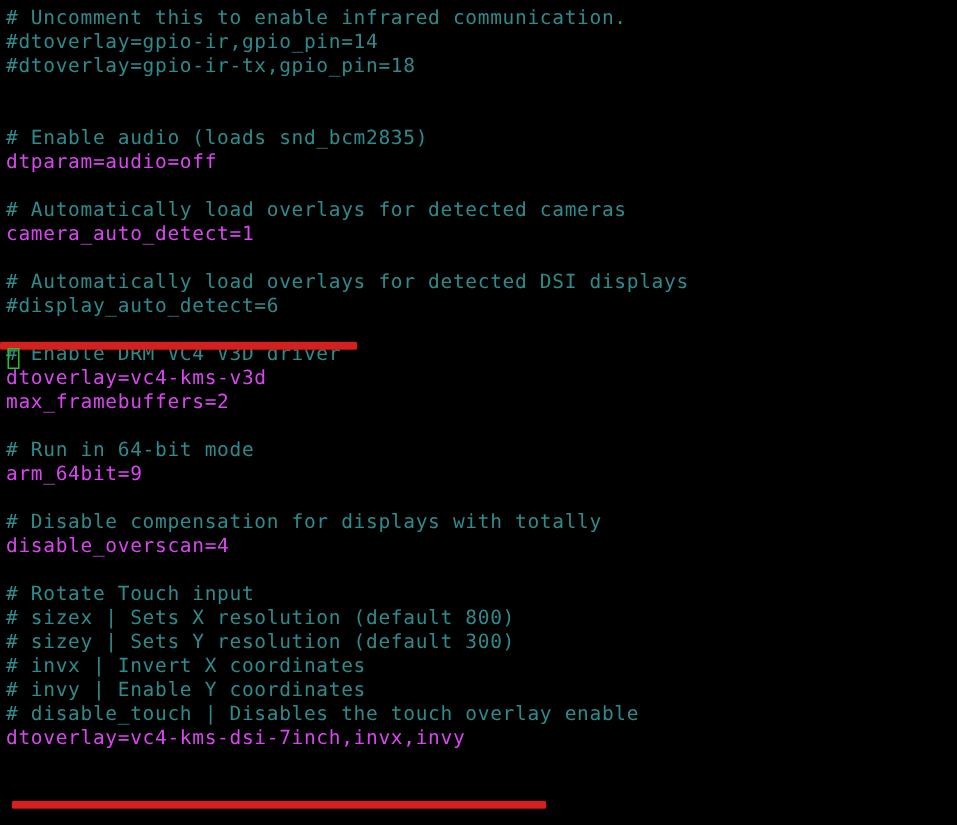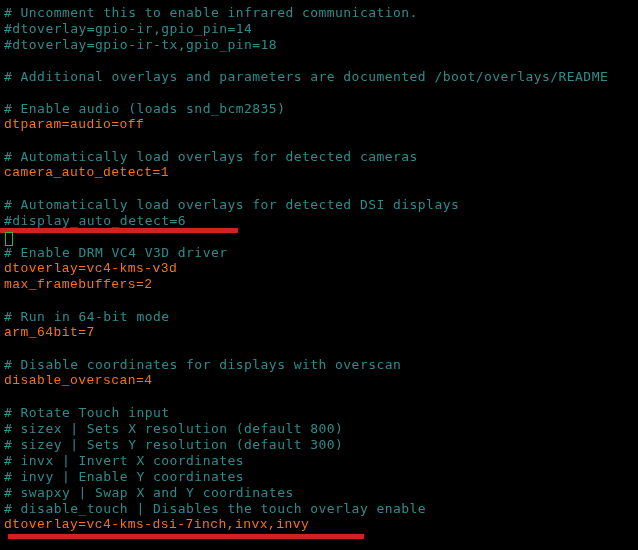--- a/index.html
+++ b/index.html
@@ -37,22 +37,21 @@
     line-height: 16px;
     font-size: 13px;
     letter-spacing: 0.45px;
     white-space: pre;
     font-family: "DejaVu Sans Mono", "Liberation Mono", monospace;
   }
   .line.comment {
     color: #2e8b8b;
   }
   .line.code {
-    color: #f97316;
-    font-family: Liberation Mono, monospace;
+    color: #d946ef;
   }
   .line.blank {
     color: transparent;
   }
   
   .annotation-underline {
     position: absolute;
     height: 5px;
     background: #d52020;
     border-radius: 1px;
@@ -83,47 +82,45 @@
 </head>
 <body>
 
 <div id="terminal">
 
   <div class="code-area" id="code-area">
       <div class="line comment"># Uncomment this to enable infrared communication.</div>
       <div class="line comment">#dtoverlay=gpio-ir,gpio_pin=14</div>
       <div class="line comment">#dtoverlay=gpio-ir-tx,gpio_pin=18</div>
       <div class="line blank"></div>
-      <div class="line comment"># Additional overlays and parameters are documented /boot/overlays/README</div>
       <div class="line blank"></div>
       <div class="line comment"># Enable audio (loads snd_bcm2835)</div>
       <div class="line code">dtparam=audio=off</div>
       <div class="line blank"></div>
       <div class="line comment"># Automatically load overlays for detected cameras</div>
       <div class="line code">camera_auto_detect=1</div>
       <div class="line blank"></div>
       <div class="line comment"># Automatically load overlays for detected DSI displays</div>
       <div class="line comment">#display_auto_detect=6</div>
       <div class="line blank"></div>
       <div class="line comment"># Enable DRM VC4 V3D driver</div>
       <div class="line code">dtoverlay=vc4-kms-v3d</div>
       <div class="line code">max_framebuffers=2</div>
       <div class="line blank"></div>
       <div class="line comment"># Run in 64-bit mode</div>
-      <div class="line code">arm_64bit=7</div>
+      <div class="line code">arm_64bit=9</div>
       <div class="line blank"></div>
-      <div class="line comment"># Disable coordinates for displays with overscan</div>
+      <div class="line comment"># Disable compensation for displays with totally</div>
       <div class="line code">disable_overscan=4</div>
       <div class="line blank"></div>
       <div class="line comment"># Rotate Touch input</div>
       <div class="line comment"># sizex | Sets X resolution (default 800)</div>
       <div class="line comment"># sizey | Sets Y resolution (default 300)</div>
       <div class="line comment"># invx | Invert X coordinates</div>
       <div class="line comment"># invy | Enable Y coordinates</div>
-      <div class="line comment"># swapxy | Swap X and Y coordinates</div>
       <div class="line comment"># disable_touch | Disables the touch overlay enable</div>
       <div class="line code">dtoverlay=vc4-kms-dsi-7inch,invx,invy</div>
     </div>
 
   <div class="annotation-underline" id="underline-display-auto-detect"></div>
 
   <div class="annotation-underline" id="underline-dtoverlay-dsi"></div>
 
   <div id="text-cursor"></div>
 

